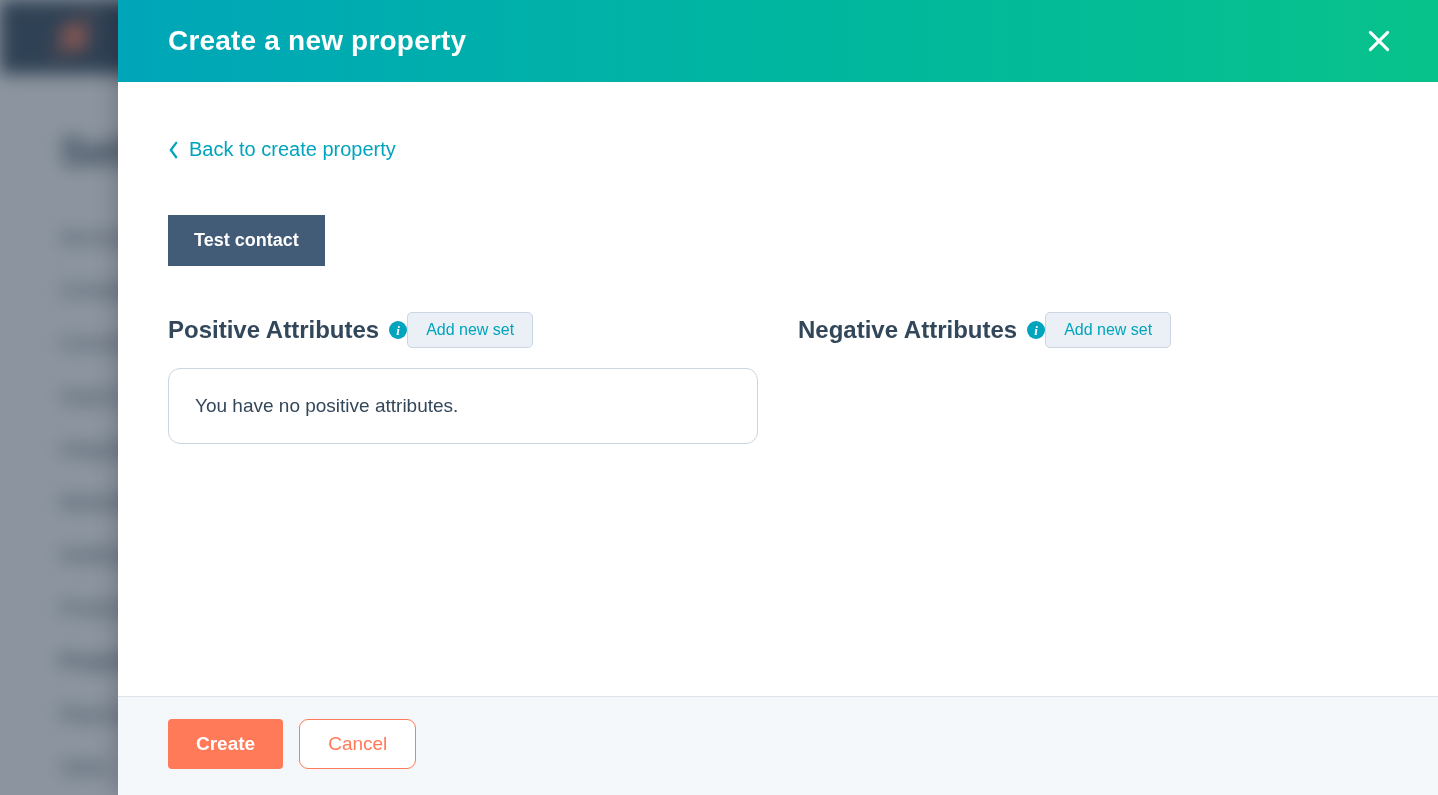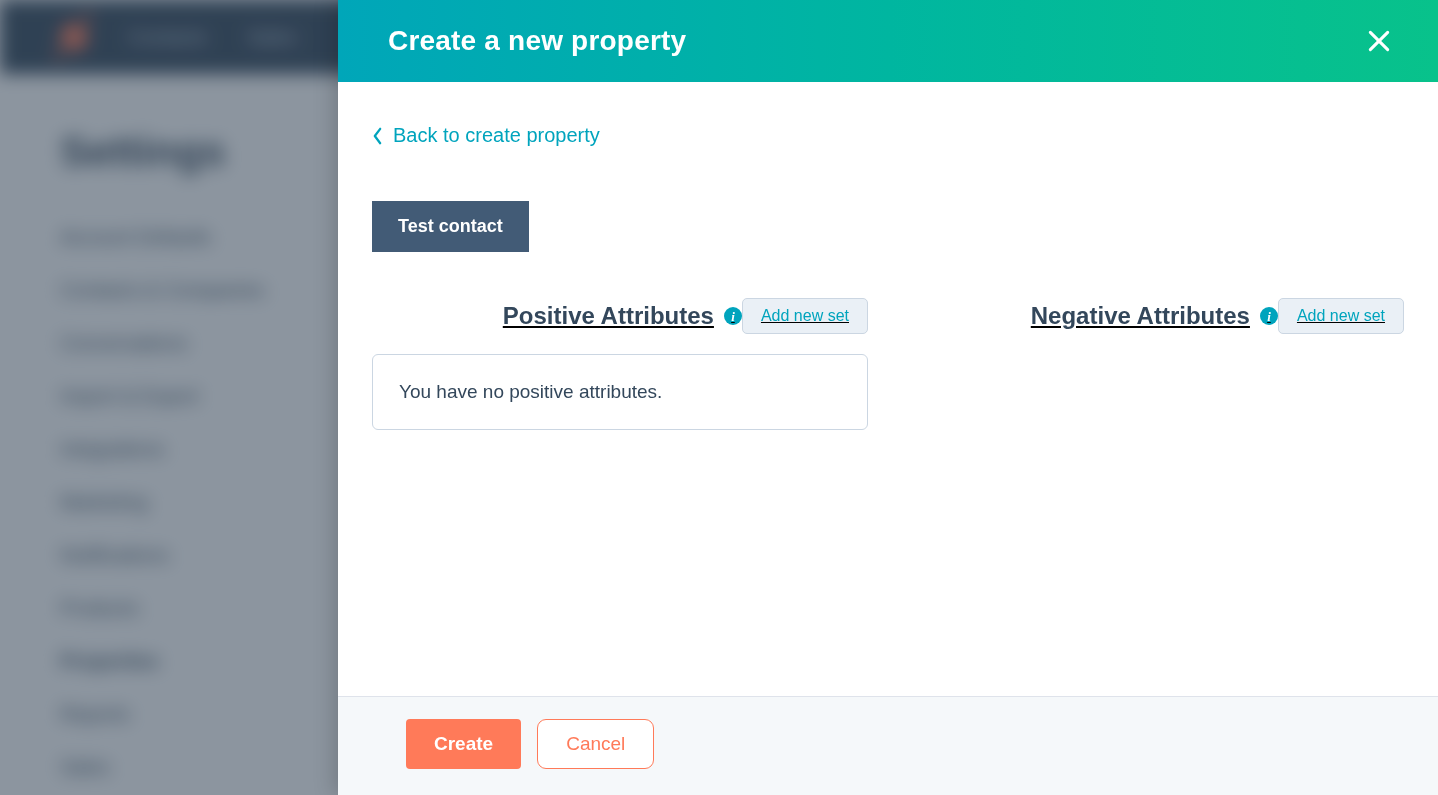--- a/index.html
+++ b/index.html
@@ -61,45 +61,46 @@
   
   .dim{
     position:absolute;inset:0;
     background:rgba(45,62,80,0.55);
   }
 
   
   .panel{
     position:absolute;
     top:0;right:0;bottom:0;
-    width:1100px;
+    width:1320px;
     background:#fff;
     display:flex;flex-direction:column;
     box-shadow:-4px 0 20px rgba(0,0,0,.18);
+    gap:14px;
   }
   .panel-header{
     height:82px;
     background:linear-gradient(90deg, #00a6b9 0%, #00b6a0 50%, #08c28b 100%);
     display:flex;align-items:center;justify-content:space-between;
     padding:0 44px 0 50px;
     color:#fff;
   }
   .panel-title{
     font-size:28px;font-weight:700;letter-spacing:.2px;
   }
   .close-btn{
     width:30px;height:30px;display:inline-flex;align-items:center;justify-content:center;
     cursor:pointer;
     background:none;border:none;color:#fff;padding:0;
   }
   .close-btn svg{width:26px;height:26px;stroke:#fff;stroke-width:2.8;}
 
   .panel-body{
     flex:1;overflow:auto;
-    padding:42px 34px 30px;
+    padding:42px 50px 30px;
   }
 
   .back-link{
     display:inline-flex;align-items:center;gap:10px;
     color:var(--cyan);
     font-size:20px;font-weight:500;
     cursor:pointer;
     background:none;border:none;padding:0;margin-bottom:54px;
   }
   .back-link svg{width:11px;height:18px;stroke:var(--cyan);stroke-width:2.5;fill:none;}
@@ -113,23 +114,22 @@
     border:none;border-radius:0;
     cursor:pointer;
   }
 
   .columns{
     display:flex;gap:40px;
     margin-top:46px;
   }
   .col{flex:1;min-width:0;}
   .col-head{
-    display:flex;align-items:center;justify-content:flex-end;
+    display:flex;align-items:center;justify-content:flex-start;
     margin-bottom:20px;
-    text-decoration:underline;
   }
   .col-title-wrap{display:flex;align-items:center;gap:10px;}
   .col-title{
     font-size:24px;font-weight:700;color:var(--text-dark);
   }
   .info-icon{
     width:18px;height:18px;border-radius:50%;
     background:var(--cyan);
     color:#fff;font-size:13px;font-weight:800;font-style:italic;
     display:inline-flex;align-items:center;justify-content:center;
@@ -140,32 +140,32 @@
     color:var(--cyan);
     background:#eaf0f6;
     border:1px solid var(--border);
     border-radius:5px;
     font-size:16px;font-weight:500;
     padding:8px 18px;
     cursor:pointer;
   }
   .empty-box{
     border:1px solid var(--border);
-    border-radius:6px;
+    border-radius:12px;
     padding:26px 26px;
     font-size:19px;
     color:var(--text-dark);
     background:#fff;
   }
 
   
   .panel-footer{
     border-top:1px solid var(--footer-border);
     background:var(--bg-muted);
-    padding:22px 68px 26px;
+    padding:22px 50px 26px;
     display:flex;gap:16px;align-items:center;
   }
   .btn-primary{
     background:var(--orange);
     color:#fff;
     border:none;border-radius:4px;
     font-size:19px;font-weight:600;
     padding:14px 28px;
     cursor:pointer;
   }

